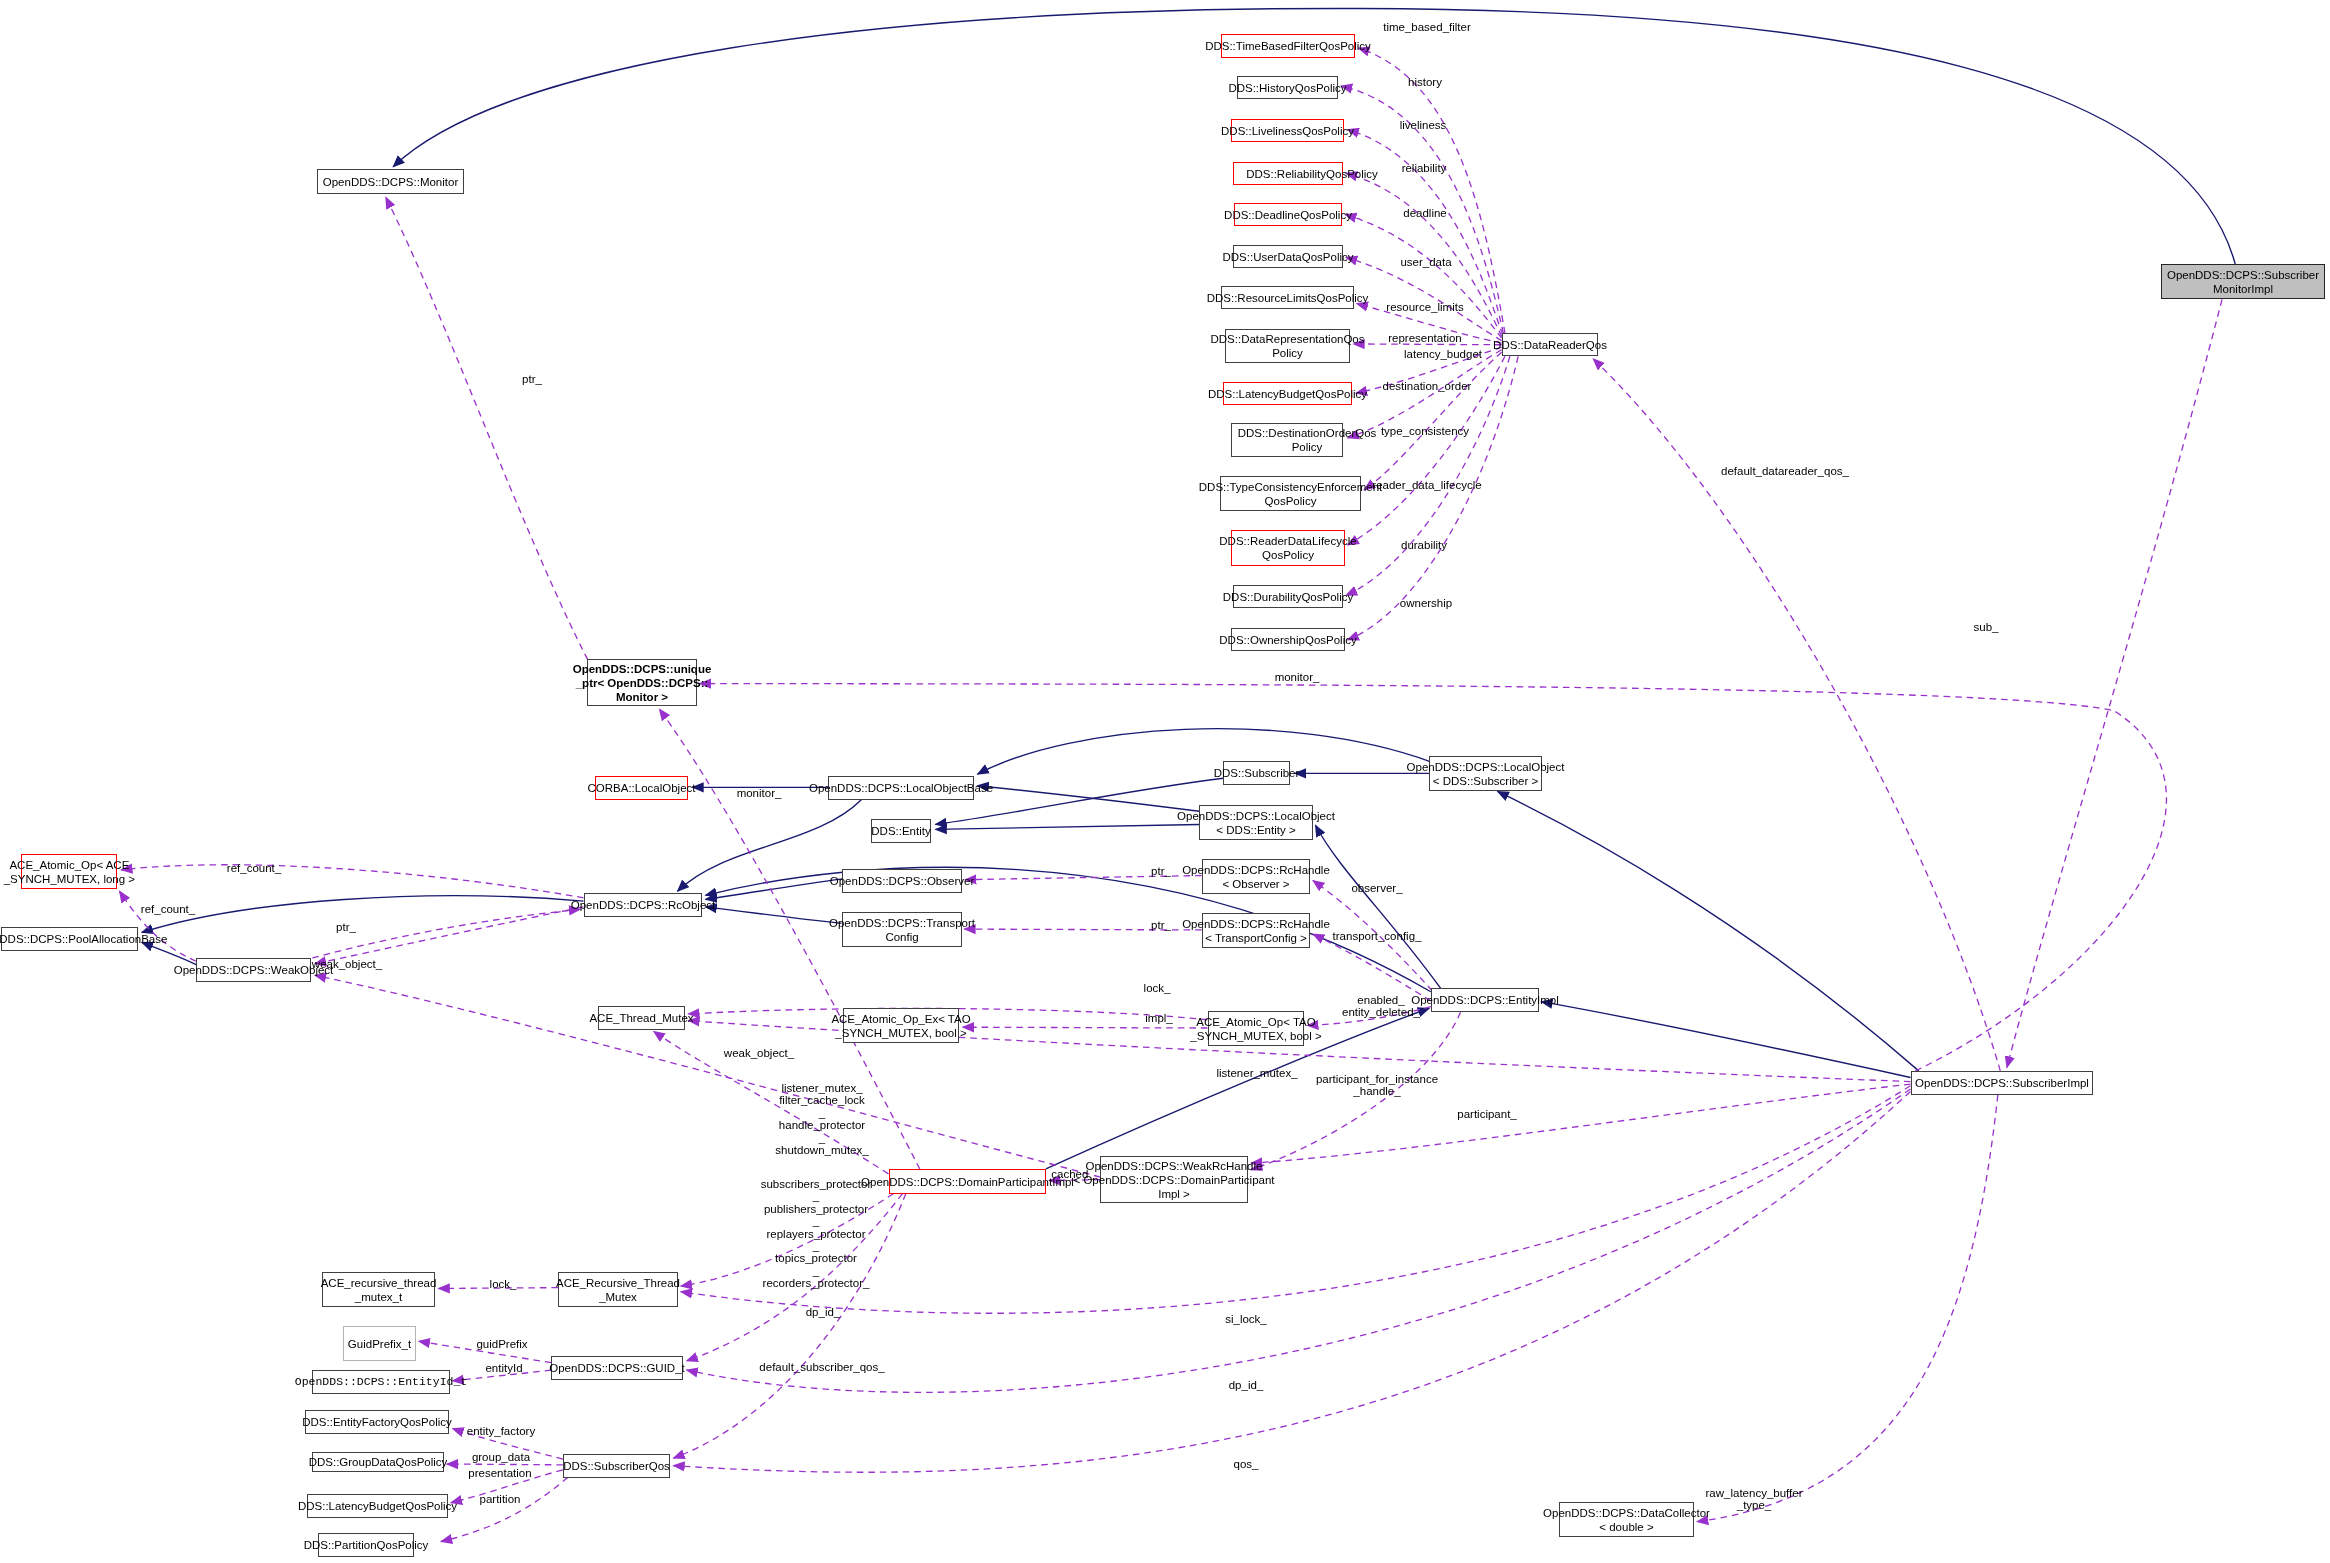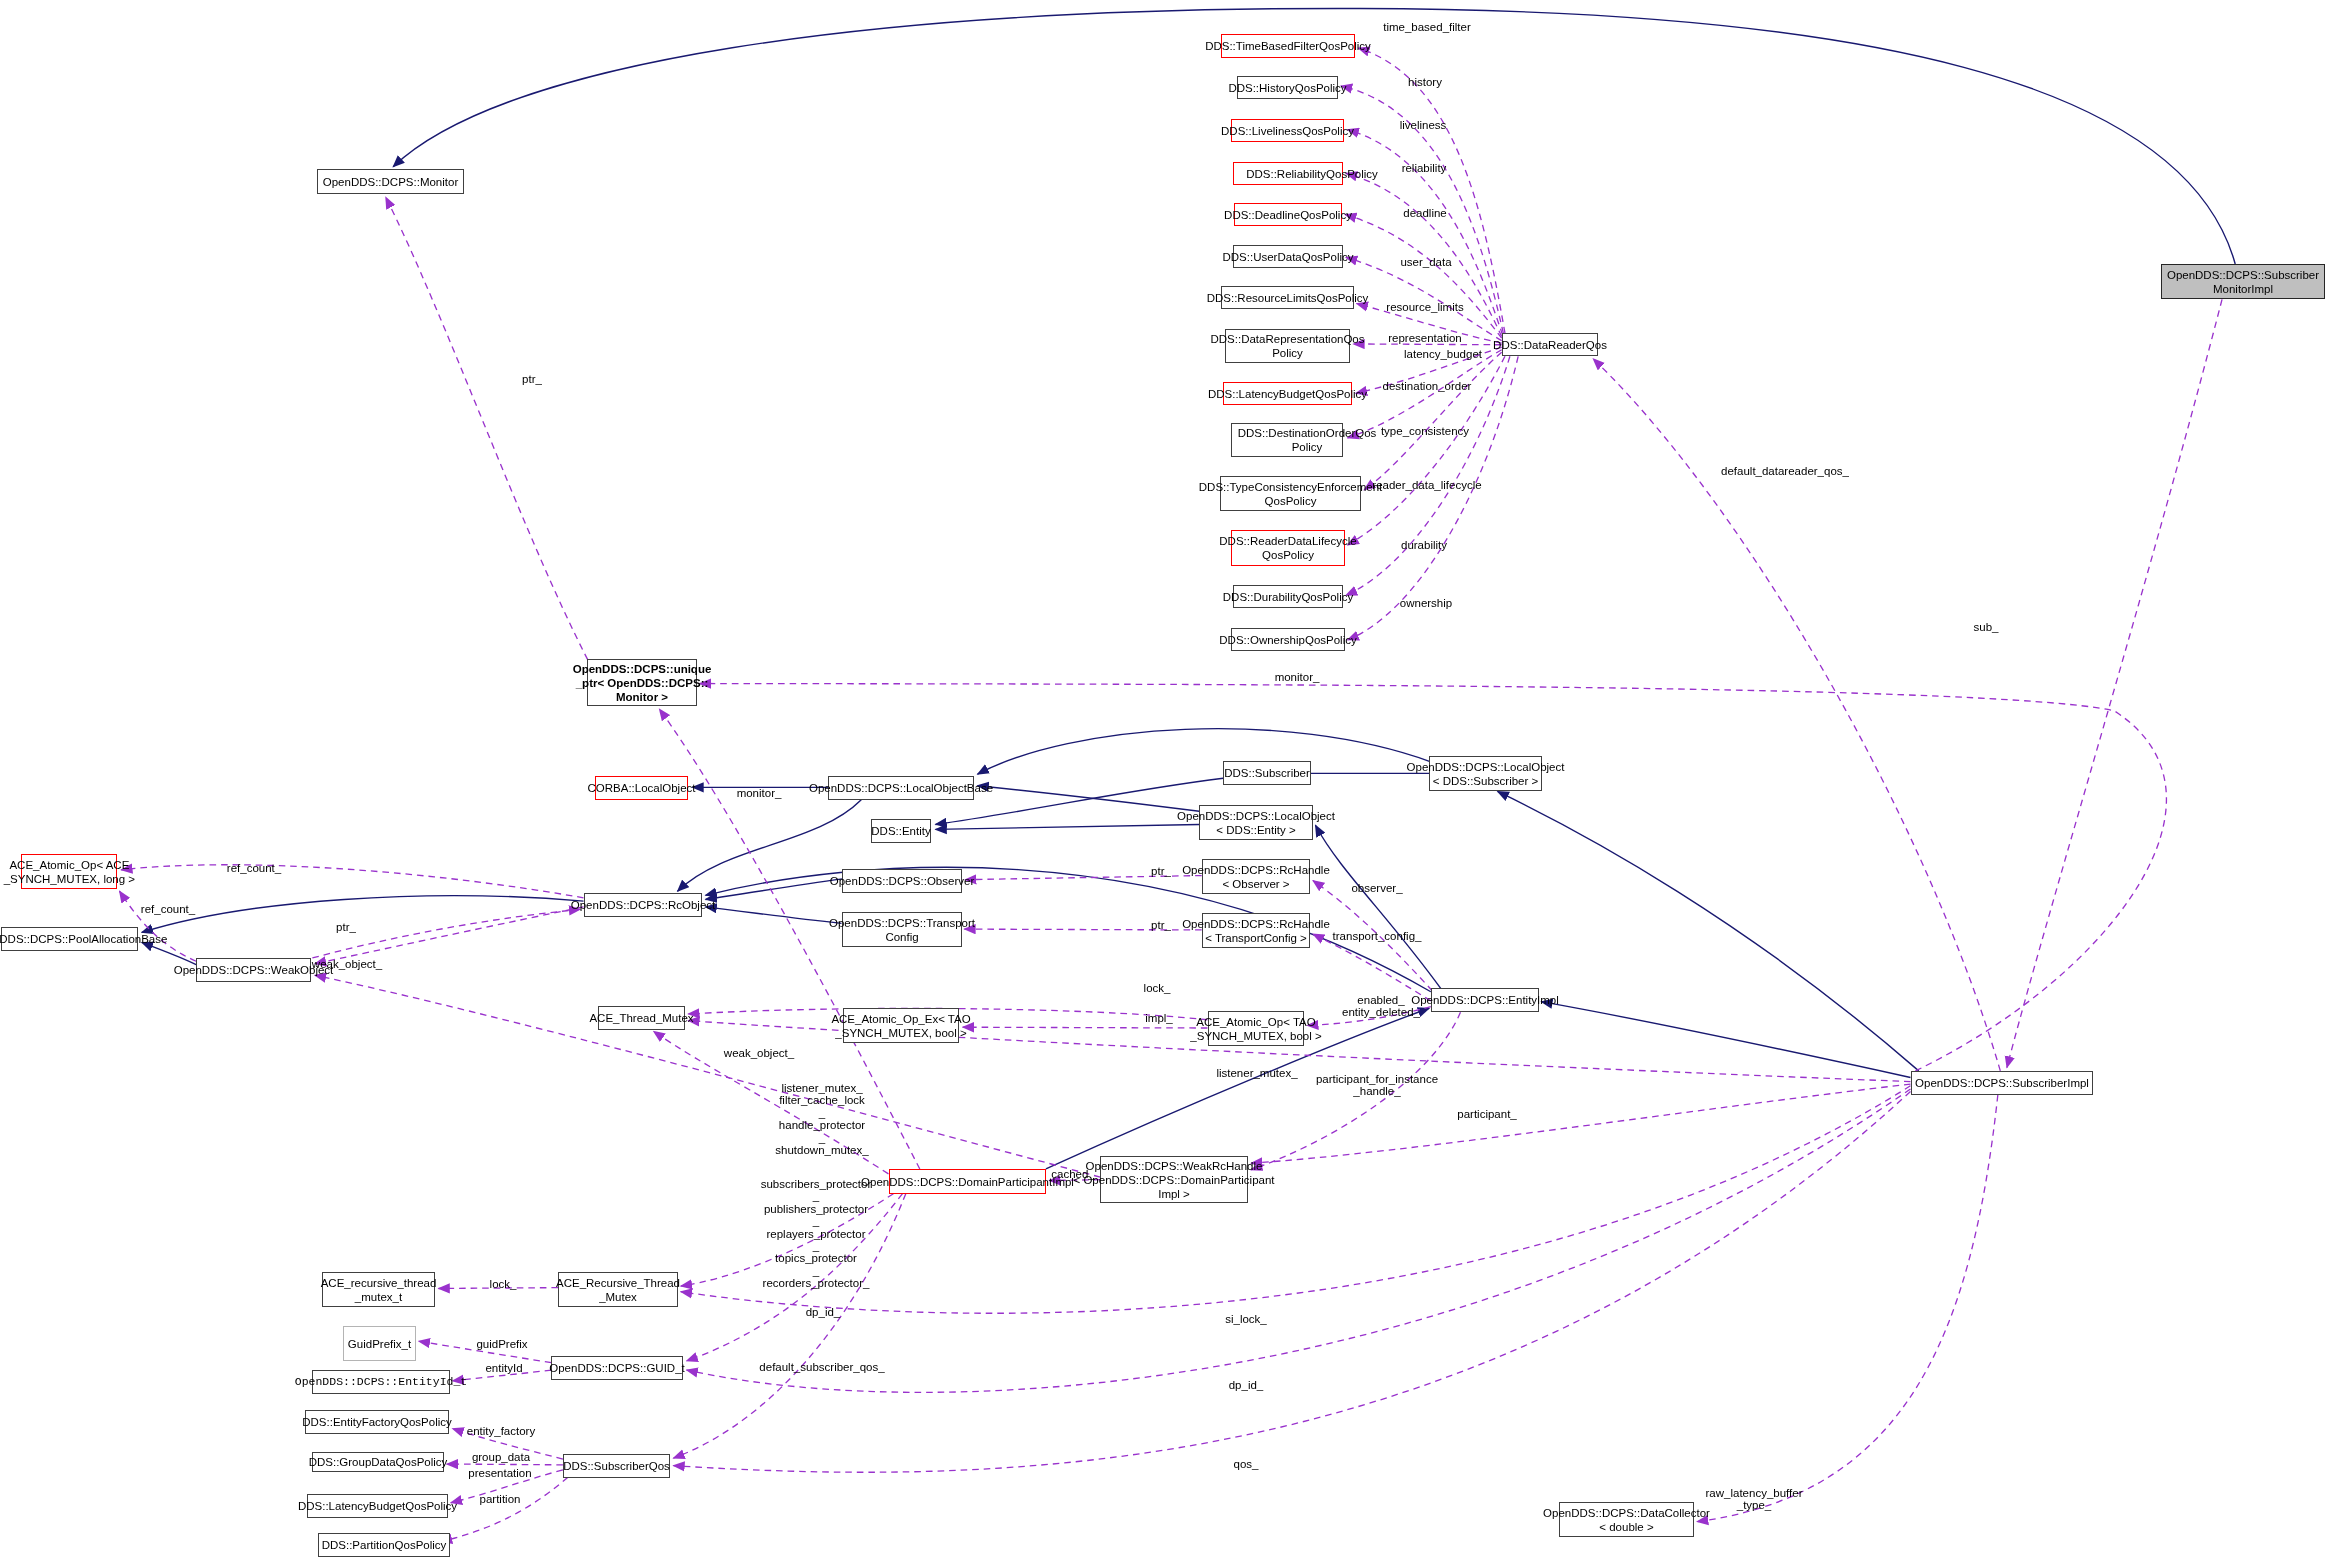--- a/index.html
+++ b/index.html
@@ -123,21 +123,21 @@
       <div class="node" style="left: 1502px; top: 333px; width: 96px; height: 23px;">DDS::DataReaderQos</div>
       <div class="node main" style="left: 2161px; top: 264px; width: 164px; height: 35px;">OpenDDS::DCPS::Subscriber
 MonitorImpl</div>
       <div class="node" style="left: 587px; top: 659px; width: 110px; height: 47px; font-weight: bold;">OpenDDS::DCPS::unique
 _ptr&lt; OpenDDS::DCPS::
 Monitor &gt;</div>
       <div class="node red" style="left: 595px; top: 776px; width: 93px; height: 24px;">CORBA::LocalObject</div>
       <div class="node" style="left: 828px; top: 776px; width: 146px; height: 24px;">OpenDDS::DCPS::LocalObjectBase</div>
       <div class="node" style="left: 871px; top: 819px; width: 60px; height: 24px;">DDS::Entity</div>
       <div class="node" style="left: 842px; top: 869px; width: 120px; height: 24px;">OpenDDS::DCPS::Observer</div>
-      <div class="node" style="left: 1223px; top: 761px; width: 88px; height: 24px;">DDS::Subscriber</div>
+      <div class="node" style="left: 1223px; top: 761px; width: 67px; height: 24px;">DDS::Subscriber</div>
       <div class="node" style="left: 1429px; top: 756px; width: 113px; height: 35px;">OpenDDS::DCPS::LocalObject
 &lt; DDS::Subscriber &gt;</div>
       <div class="node" style="left: 1199px; top: 805px; width: 114px; height: 35px;">OpenDDS::DCPS::LocalObject
 &lt; DDS::Entity &gt;</div>
       <div class="node" style="left: 1202px; top: 859px; width: 108px; height: 35px;">OpenDDS::DCPS::RcHandle
 &lt; Observer &gt;</div>
       <div class="node" style="left: 1202px; top: 913px; width: 108px; height: 35px;">OpenDDS::DCPS::RcHandle
 &lt; TransportConfig &gt;</div>
       <div class="node red" style="left: 21.4px; top: 854px; width: 96px; height: 35px;">ACE_Atomic_Op&lt; ACE
 _SYNCH_MUTEX, long &gt;</div>
@@ -161,21 +161,21 @@
 _mutex_t</div>
       <div class="node" style="left: 558px; top: 1272px; width: 120px; height: 35px;">ACE_Recursive_Thread
 _Mutex</div>
       <div class="node undoc" style="left: 343px; top: 1326px; width: 73px; height: 35px; text-align: center;">GuidPrefix_t</div>
       <div class="node" style="left: 551px; top: 1356px; width: 132px; height: 24px;">OpenDDS::DCPS::GUID_t</div>
       <div class="node" style="left: 312px; top: 1370px; width: 138px; height: 24px; font-family: Liberation Mono, monospace;">OpenDDS::DCPS::EntityId_t</div>
       <div class="node" style="left: 305px; top: 1410px; width: 144px; height: 24px;">DDS::EntityFactoryQosPolicy</div>
       <div class="node" style="left: 312px; top: 1452px; width: 132px; height: 20px;">DDS::GroupDataQosPolicy</div>
       <div class="node" style="left: 563px; top: 1454px; width: 107px; height: 24px;">DDS::SubscriberQos</div>
       <div class="node" style="left: 307px; top: 1494px; width: 141px; height: 24px;">DDS::LatencyBudgetQosPolicy</div>
-      <div class="node" style="left: 318px; top: 1533px; width: 132px; height: 24px;">DDS::PartitionQosPolicy</div>
+      <div class="node" style="left: 318px; top: 1533px; width: 96px; height: 24px;">DDS::PartitionQosPolicy</div>
       <div class="node" style="left: 1559px; top: 1502px; width: 135px; height: 35px;">OpenDDS::DCPS::DataCollector
 &lt; double &gt;</div>
     </div>
   <div id="label-layer">
       <div class="edge-label" style="left: 1427px; top: 27px;">time_based_filter</div>
       <div class="edge-label" style="left: 1425px; top: 82px;">history</div>
       <div class="edge-label" style="left: 1423px; top: 125px;">liveliness</div>
       <div class="edge-label" style="left: 1424px; top: 168px;">reliability</div>
       <div class="edge-label" style="left: 1425px; top: 213px;">deadline</div>
       <div class="edge-label" style="left: 1426px; top: 262px;">user_data</div>

